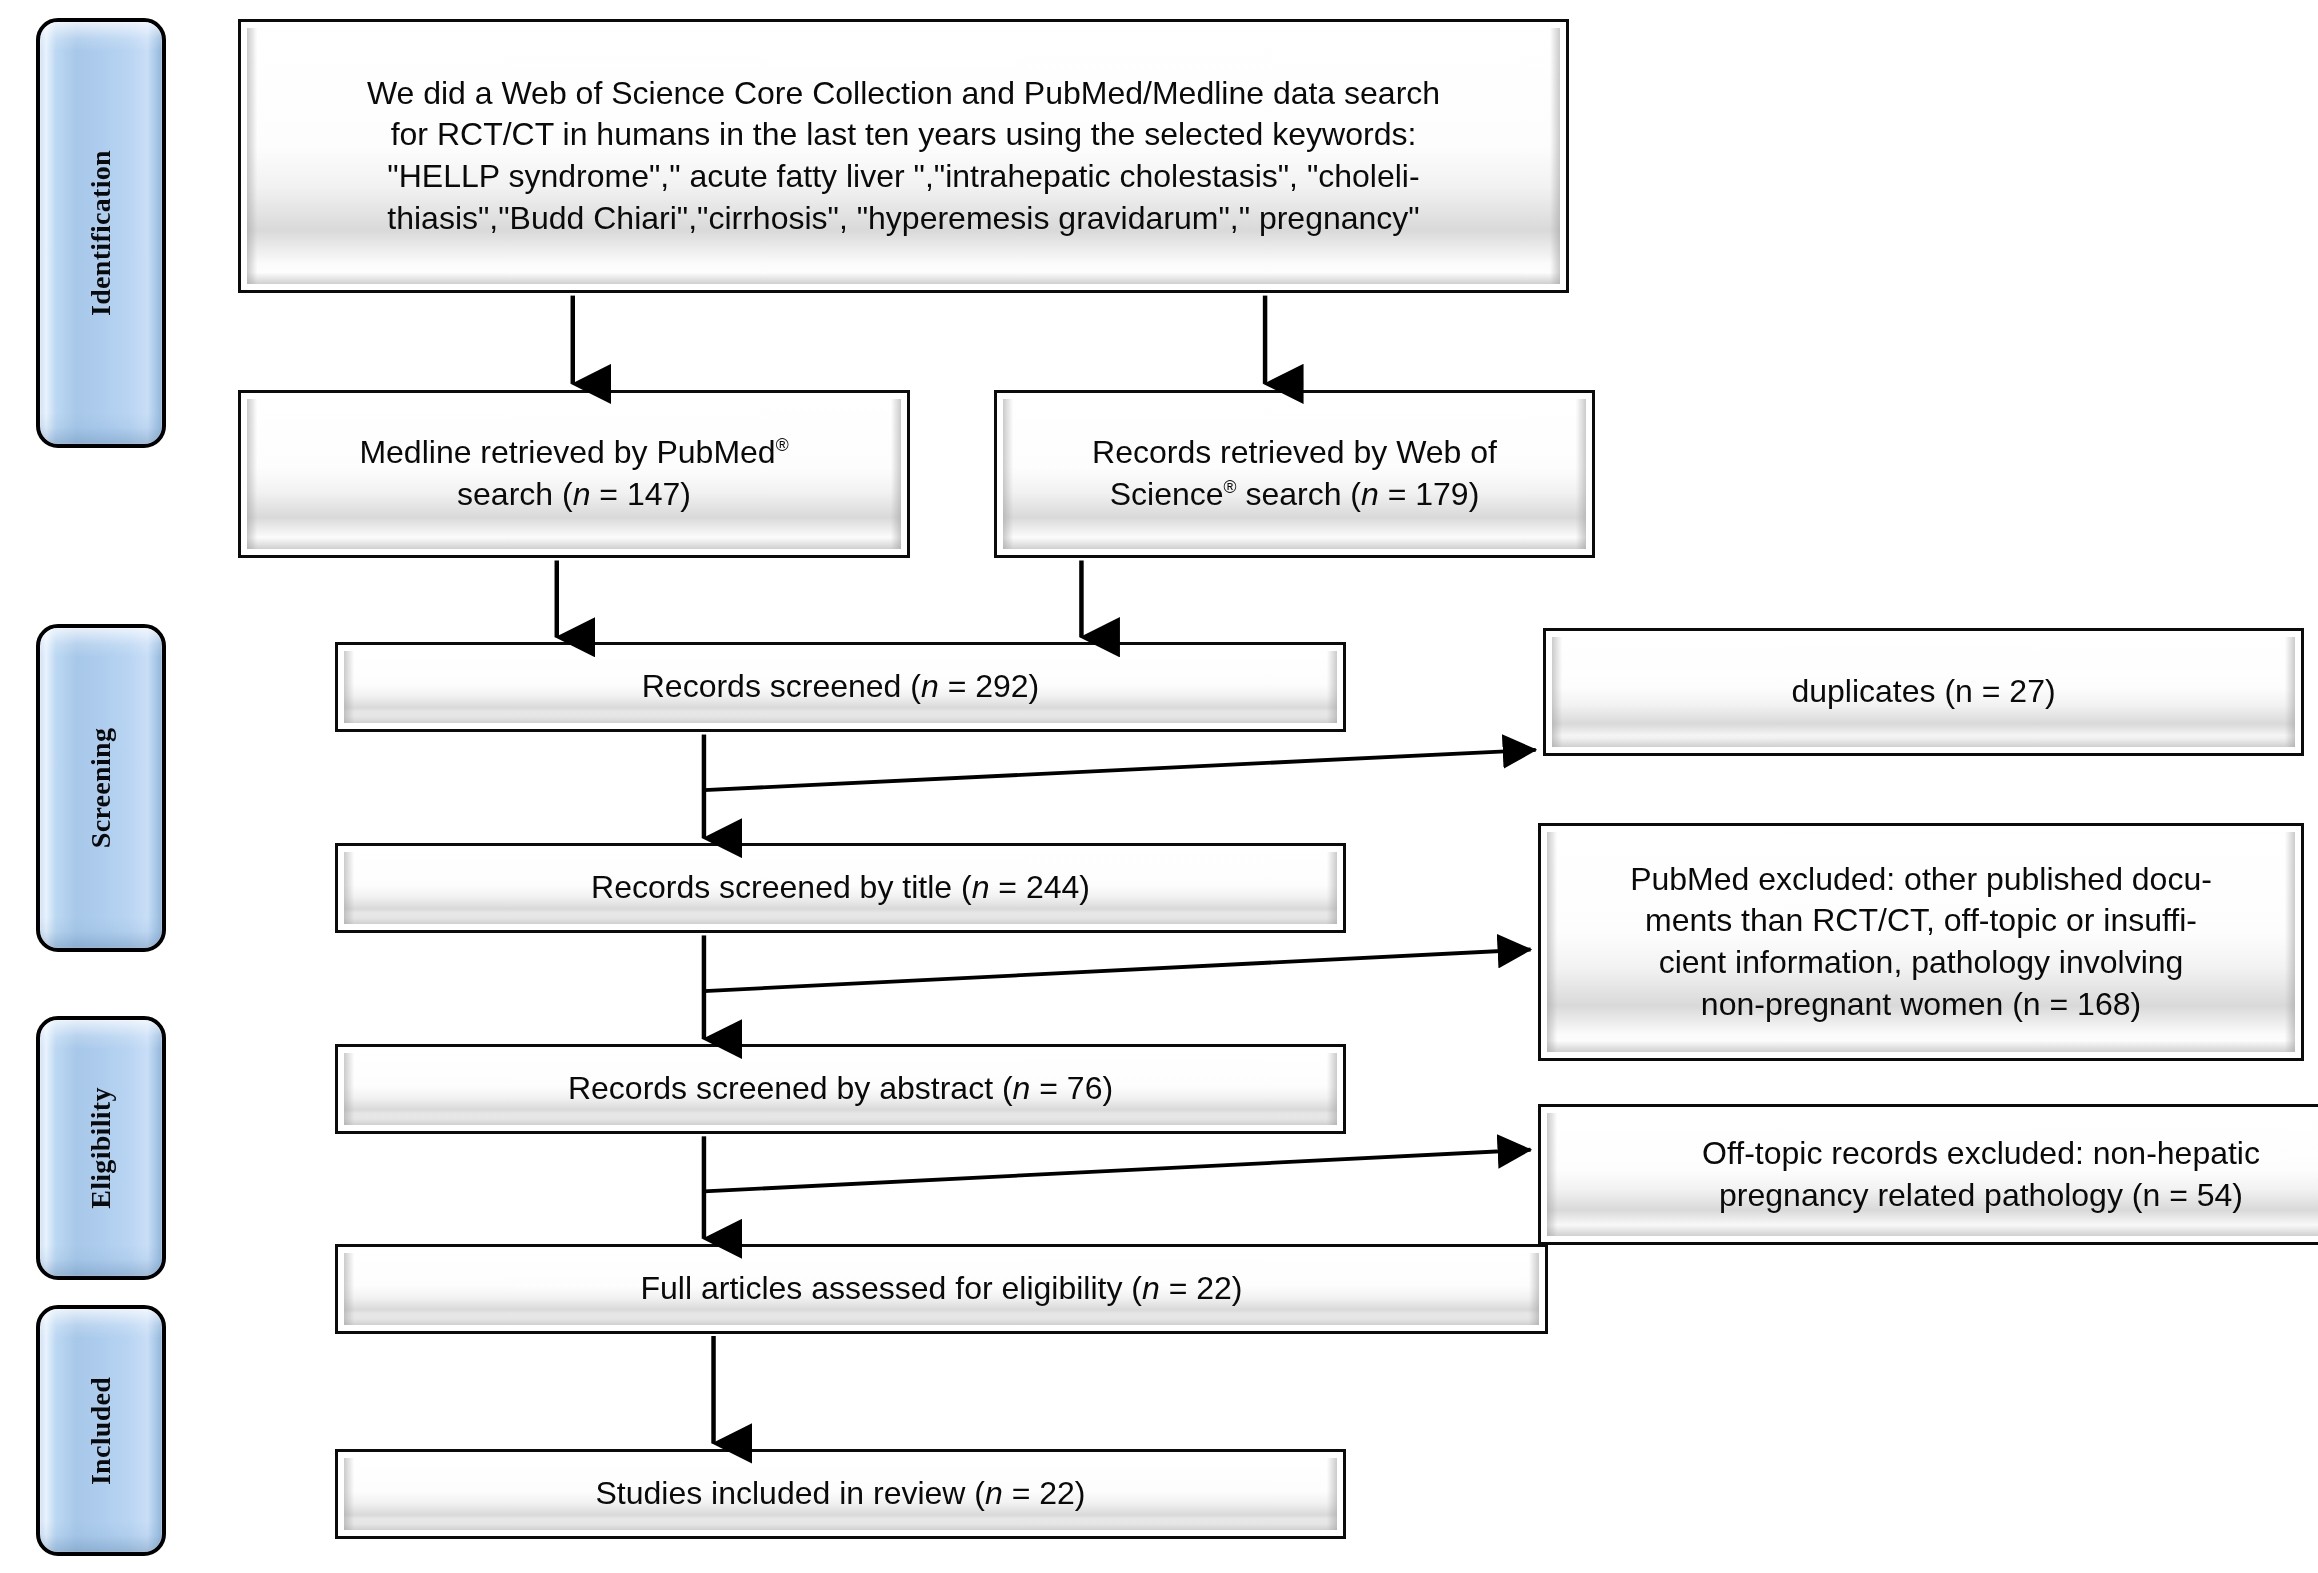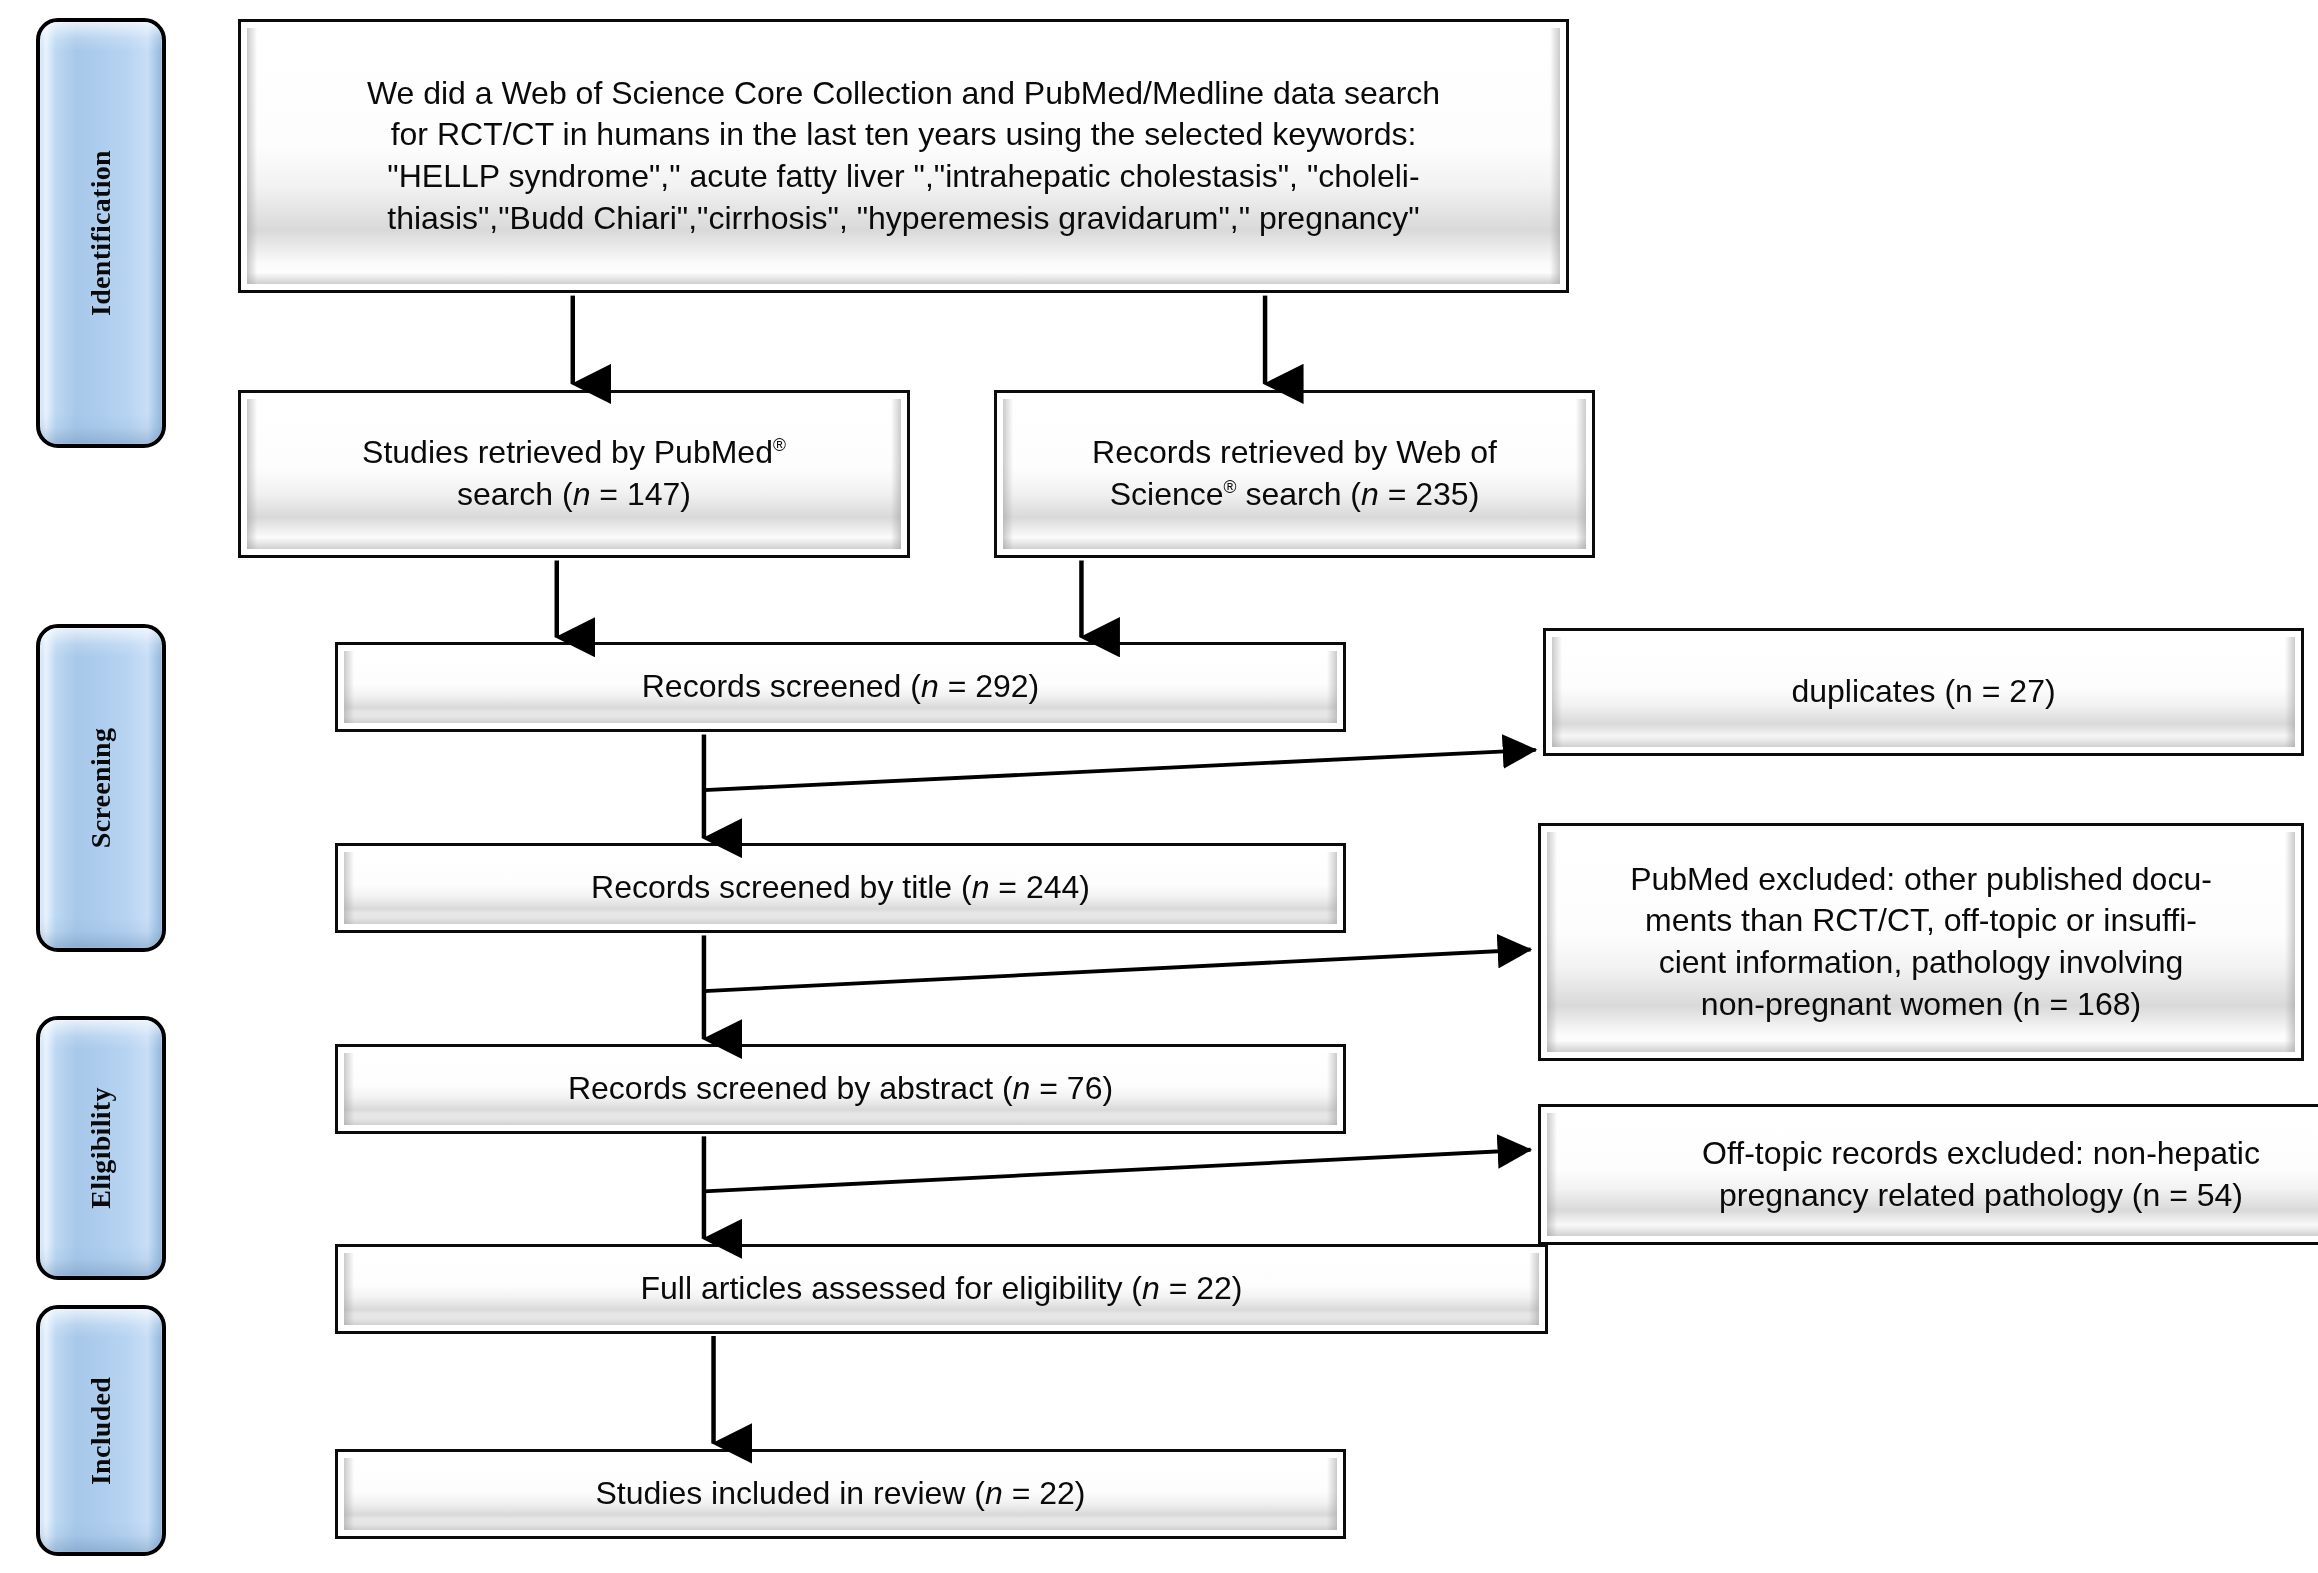--- a/index.html
+++ b/index.html
@@ -164,31 +164,31 @@
         <span class="ln">for RCT/CT in humans in the last ten years using the selected keywords:</span>
         <span class="ln">"HELLP syndrome"," acute fatty liver ","intrahepatic cholestasis", "choleli-</span>
         <span class="ln">thiasis","Budd Chiari","cirrhosis", "hyperemesis gravidarum"," pregnancy"</span>
       </div>
     </div>
   </div>
 
   <div class="flow-box" style="left:238px; top:390px; width:672px; height:168px;">
     <div class="inner">
       <div class="box-text">
-        <span class="ln"><span>Studies retrieved by PubMed</span><sup>®</sup></span>
+        <span class="ln"><span>Medline retrieved by PubMed</span><sup>®</sup></span>
         <span class="ln"><span>search (</span><i>n</i><span> = 147)</span></span>
       </div>
     </div>
   </div>
 
   <div class="flow-box" style="left:994px; top:390px; width:601px; height:168px;">
     <div class="inner">
       <div class="box-text">
         <span class="ln">Records retrieved by Web of</span>
-        <span class="ln"><span>Science</span><sup>®</sup><span> search (</span><i>n</i><span> = 235)</span></span>
+        <span class="ln"><span>Science</span><sup>®</sup><span> search (</span><i>n</i><span> = 179)</span></span>
       </div>
     </div>
   </div>
 
   <div class="flow-box" style="left:335px; top:642px; width:1011px; height:90px;">
     <div class="inner">
       <div class="box-text">
         <span class="ln"><span>Records screened (</span><i>n</i><span> = 292)</span></span>
       </div>
     </div>

